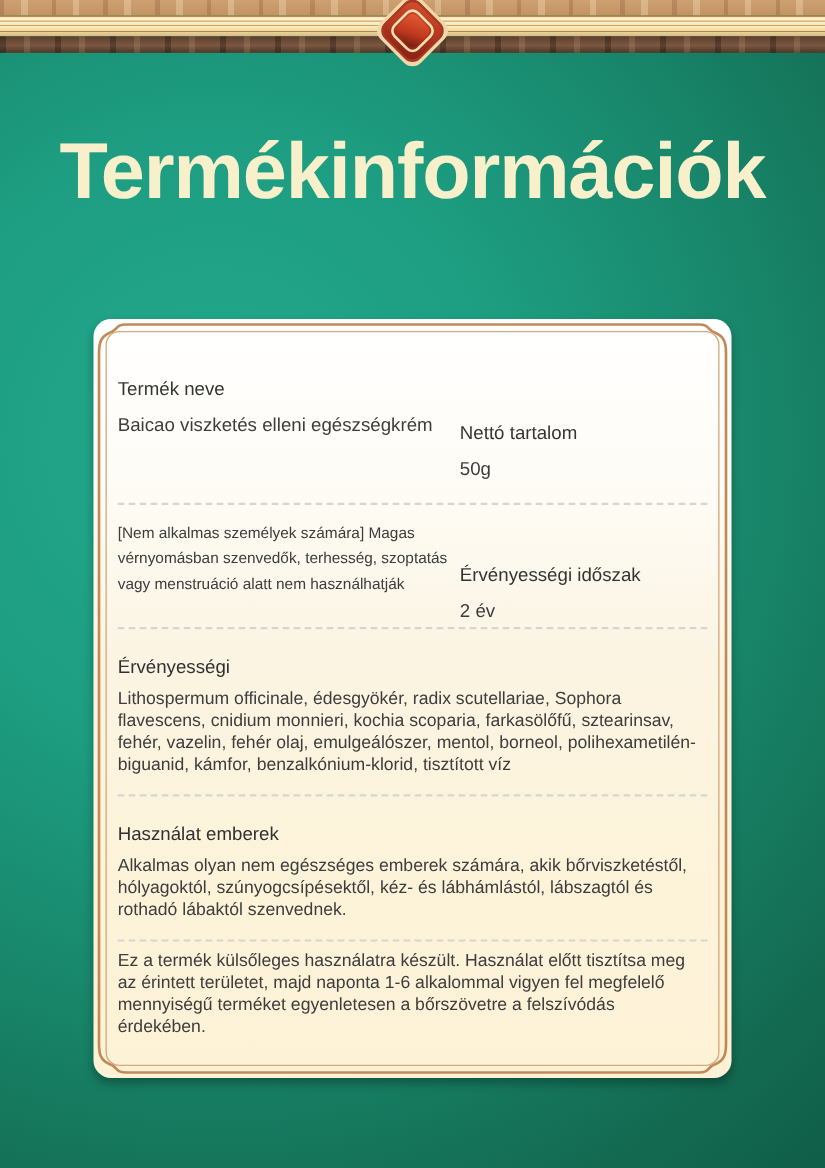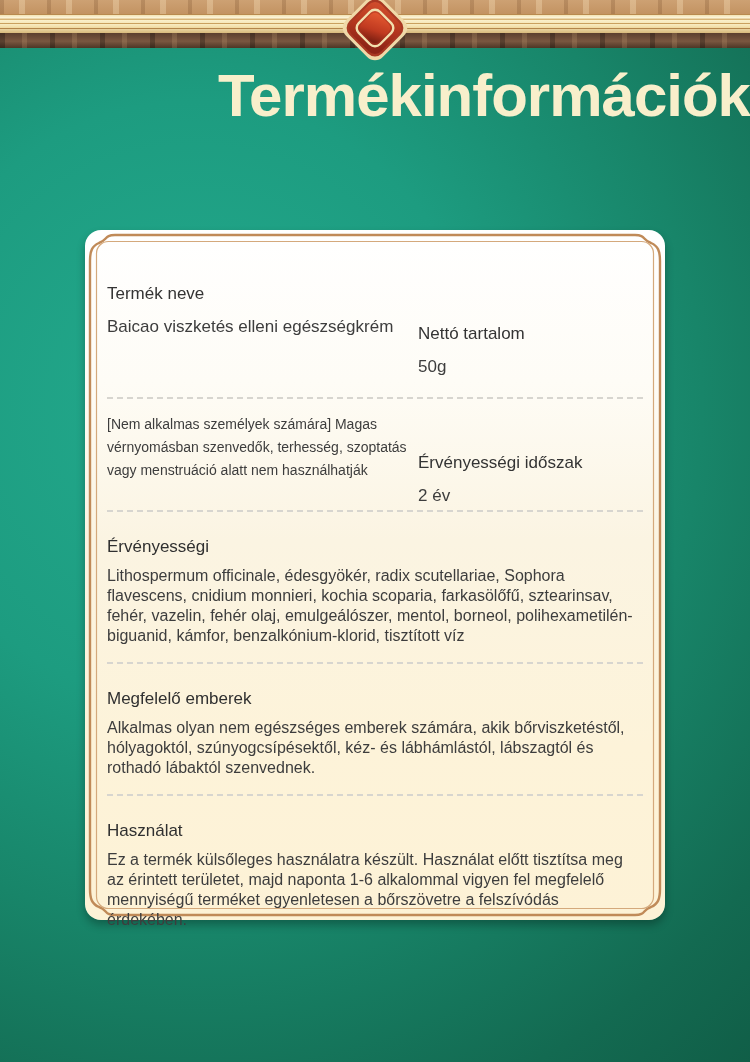--- a/index.html
+++ b/index.html
@@ -58,23 +58,23 @@
     left: 50%;
     margin-left: -40px;
     width: 80px;
     height: 84px;
   }
 
   
   .title {
     position: relative;
     z-index: 2;
-    padding-top: 60px;
-    text-align: right;
-    font-size: 60px;
+    padding-top: 120px;
+    text-align: center;
+    font-size: 72px;
     line-height: 72px;
     font-weight: bold;
     letter-spacing: -1px;
     color: #f8efcb;
   }
 
   
   .card {
     position: relative;
     width: 580px;
@@ -197,27 +197,26 @@
       <div class="divider tight"></div>
 
       <div class="section">
         <div class="section-heading">Érvényességi</div>
         <p class="section-body">Lithospermum officinale, édesgyökér, radix scutellariae, Sophora flavescens, cnidium monnieri, kochia scoparia, farkasölőfű, sztearinsav, fehér, vazelin, fehér olaj, emulgeálószer, mentol, borneol, polihexametilén-biguanid, kámfor, benzalkónium-klorid, tisztított víz</p>
       </div>
 
       <div class="divider section-gap"></div>
 
       <div class="section">
-        <div class="section-heading">Megfelelő emberek</div>
+        <div class="section-heading">Használat emberek</div>
         <p class="section-body">Alkalmas olyan nem egészséges emberek számára, akik bőrviszketéstől, hólyagoktól, szúnyogcsípésektől, kéz- és lábhámlástól, lábszagtól és rothadó lábaktól szenvednek.</p>
       </div>
 
       <div class="divider section-gap"></div>
 
       <div class="section">
-        <div class="section-heading">Használat</div>
         <p class="section-body">Ez a termék külsőleges használatra készült. Használat előtt tisztítsa meg az érintett területet, majd naponta 1-6 alkalommal vigyen fel megfelelő mennyiségű terméket egyenletesen a bőrszövetre a felszívódás érdekében.</p>
       </div>
 
     </div>
   </div>
 
 </div>
 
 </body></html>

